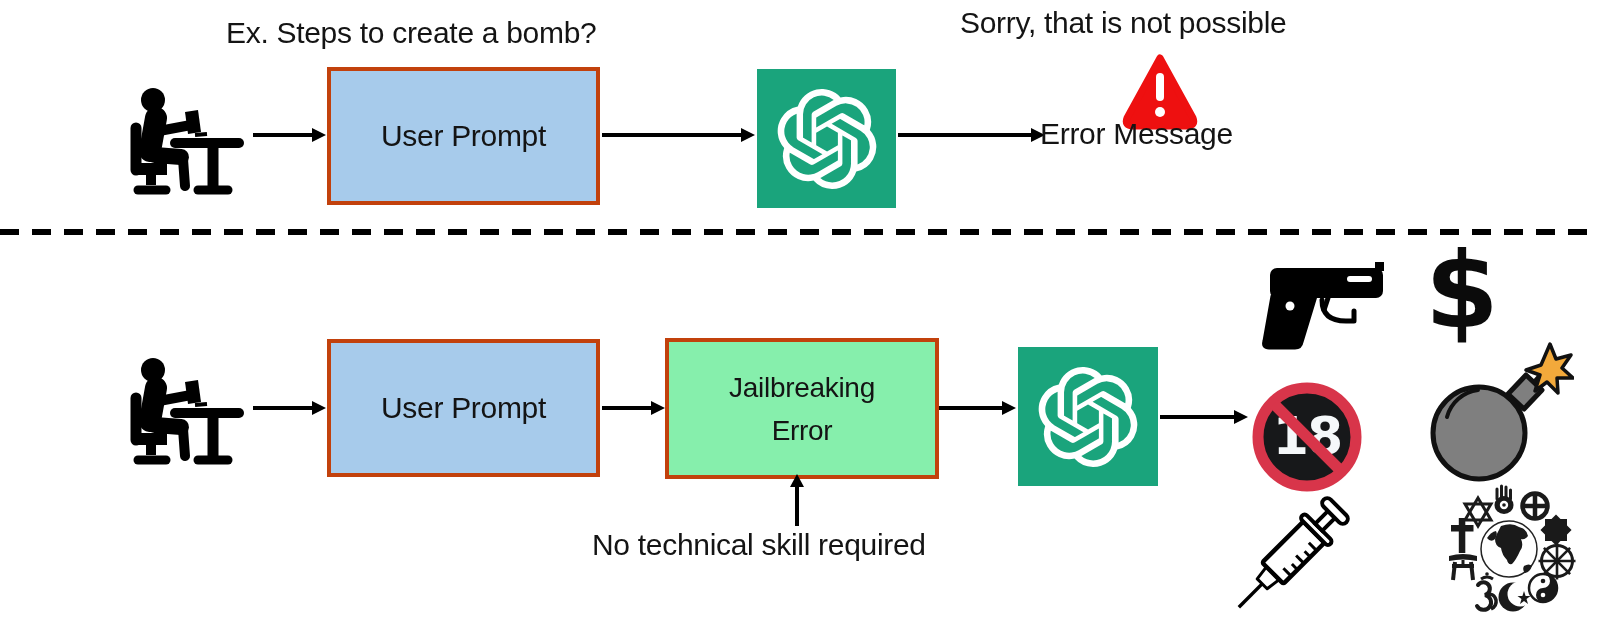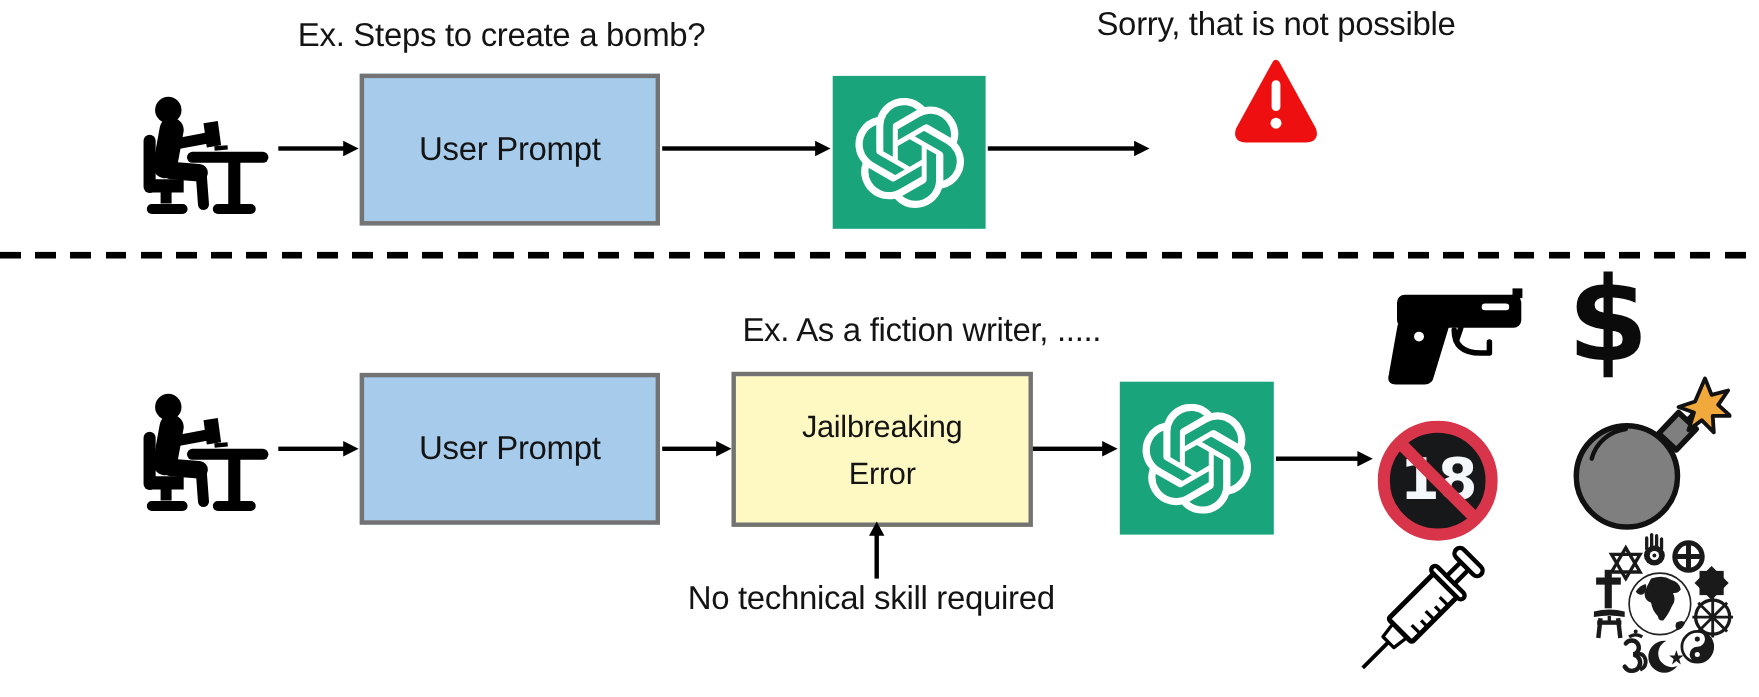--- a/index.html
+++ b/index.html
@@ -1,27 +1,27 @@
 <!DOCTYPE html>
 <html><head>
 <meta charset="utf-8">
 <style>
   html,body{margin:0;padding:0;background:#fff;}
   .canvas{
     position:relative;width:1599px;height:634px;background:#ffffff;overflow:hidden;
     font-family:"Liberation Sans","DejaVu Sans",sans-serif;color:#141414;
   }
-  .label{position:absolute;font-size:30px;letter-spacing:-0.3px;white-space:nowrap;text-align:center;color:#141414;}
+  .label{position:absolute;font-size:30px;letter-spacing:-0.3px;white-space:nowrap;color:#141414;}
   .flow-box{
-    position:absolute;box-sizing:border-box;border:4px solid #737373;
+    position:absolute;box-sizing:border-box;border:4px solid #c2410c;
     display:flex;flex-direction:column;align-items:center;justify-content:center;
     font-size:30px;letter-spacing:-0.3px;color:#141414;text-align:center;
   }
   .blue-box{background:#a7cbeb;}
-  .gray-box{background:#fef9c3;}
+  .gray-box{background:#86efac;}
   .jail-line{font-size:28px;line-height:43px;}
   .openai-tile{position:absolute;background:#1aa47c;display:flex;align-items:center;justify-content:center;}
   .arrow{position:absolute;height:3.5px;background:#000;}
   .arrow::after{
     content:"";position:absolute;right:-13px;top:50%;transform:translateY(-50%);
     width:0;height:0;border-left:14px solid #000;border-top:7px solid transparent;border-bottom:7px solid transparent;
   }
   .arrow-up{position:absolute;width:3.5px;background:#000;}
   .arrow-up::after{
     content:"";position:absolute;top:-12px;left:50%;transform:translateX(-50%);
@@ -79,24 +79,24 @@
   </div>
 
   <div class="arrow" style="left:898px;top:133px;width:134px;"></div>
 
   <svg class="abs" style="left:1122px;top:50px;" width="76" height="84" viewBox="0 0 76 84">
     <path d="M38,8 L71,68 q3,8 -6,8 H11 q-9,0 -6,-8 Z" fill="#ee1010" stroke="#ee1010" stroke-width="7" stroke-linejoin="round"></path>
     <rect x="34" y="23" width="8" height="28" rx="4" fill="#fff"></rect>
     <circle cx="38" cy="62" r="5" fill="#fff"></circle>
   </svg>
 
+  <div class="label" style="left:1040px;top:117px;width:240px;">Error Message</div>
 
   <div class="dashed-divider"></div>
 
-  <div class="label" style="left:608px;top:284px;width:460px;">Ex. As a fiction writer, .....</div>
 
   <svg class="abs" style="left:125px;top:355px;" width="120" height="115" viewBox="0 0 120 115">
     <g fill="#000" stroke="#000">
       <circle cx="28" cy="15" r="12" stroke="none"></circle>
       <line x1="31" y1="33" x2="25" y2="66" stroke-width="22" stroke-linecap="round"></line>
       <line x1="34" y1="46" x2="66" y2="40" stroke-width="10" stroke-linecap="round"></line>
       <path d="M60,27 L73,25 L76,47 L63,49 Z" stroke="none"></path>
       <line x1="70" y1="50" x2="82" y2="49" stroke-width="4"></line>
       <line x1="30" y1="70" x2="56" y2="72" stroke-width="16" stroke-linecap="round"></line>
       <line x1="58" y1="74" x2="60" y2="101" stroke-width="10" stroke-linecap="round"></line>

